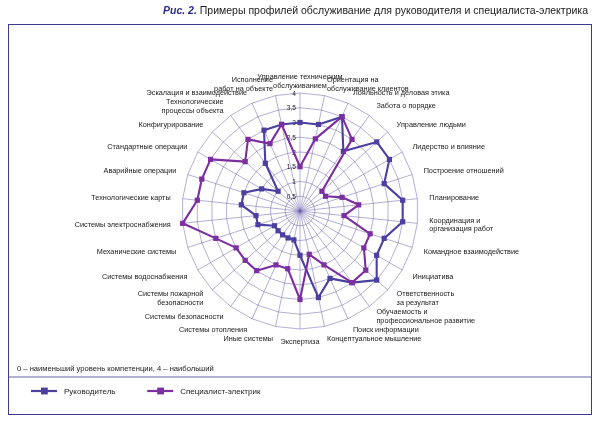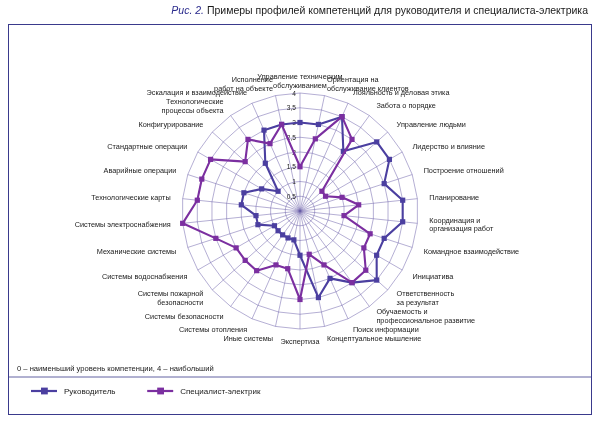--- a/index.html
+++ b/index.html
@@ -1,34 +1,34 @@
 <!DOCTYPE html>
 <html><head>
 <meta charset="utf-8">
 <style>
   html,body{margin:0;padding:0;background:#ffffff;}
   body{width:600px;height:423px;font-family:"Liberation Sans",sans-serif;overflow:hidden;}
   #page{position:relative;width:600px;height:423px;box-sizing:border-box;}
   .frame{position:absolute;left:8px;top:24px;width:584px;height:391px;border:1px solid #3a3a8c;box-sizing:border-box;}
   .caption{position:absolute;left:0;top:4px;width:600px;text-align:right;padding-right:12px;box-sizing:border-box;font-size:10.5px;color:#1a1a1a;}
-  .caption .fignum{color:#2a2a8c;font-weight:normal;font-style:italic;}
+  .caption .fignum{color:#2a2a8c;font-weight:bold;font-style:italic;}
   .chart-area{position:absolute;left:9px;top:19px;width:582px;height:389px;}
   svg{display:block;}
   .lbl{font-family:"Liberation Sans",sans-serif;font-size:7.3px;fill:#1a1a1a;}
   .tick{font-family:"Liberation Sans",sans-serif;font-size:6.6px;fill:#1a1a1a;}
   .legendtext{font-family:"Liberation Sans",sans-serif;font-size:8px;fill:#1a1a1a;}
   .notetext{font-family:"Liberation Sans",sans-serif;font-size:7.6px;fill:#1a1a1a;}
 </style>
 </head>
 <body>
 
 <div id="page">
 
   <div class="caption">
-    <span class="fignum">Рис. 2.</span><span> Примеры профилей компетенций для руководителя и специалиста-электрика</span>
+    <span class="fignum">Рис. 2.</span><span> Примеры профилей обслуживание для руководителя и специалиста-электрика</span>
   </div>
 
   <div class="frame"></div>
 
   <div class="chart-area">
     <svg id="radar" width="582" height="389" viewBox="0 0 582 389">
         <g>
           <polygon points="291.00,177.25 294.07,177.57 297.00,178.53 299.67,180.07 301.96,182.13 303.77,184.63 305.03,187.44 305.67,190.46 305.67,193.54 305.03,196.56 303.77,199.38 301.96,201.87 299.67,203.93 297.00,205.47 294.07,206.43 291.00,206.75 287.93,206.43 285.00,205.47 282.33,203.93 280.04,201.87 278.23,199.38 276.97,196.56 276.33,193.54 276.33,190.46 276.97,187.44 278.23,184.63 280.04,182.13 282.33,180.07 285.00,178.53 287.93,177.57" fill="none" stroke="#6b5fa8" stroke-width="0.5"></polygon>
           <polygon points="291.00,162.50 297.13,163.14 303.00,165.05 308.34,168.13 312.92,172.26 316.55,177.25 319.06,182.88 320.34,188.92 320.34,195.08 319.06,201.12 316.55,206.75 312.92,211.74 308.34,215.87 303.00,218.95 297.13,220.86 291.00,221.50 284.87,220.86 279.00,218.95 273.66,215.87 269.08,211.74 265.45,206.75 262.94,201.12 261.66,195.08 261.66,188.92 262.94,182.88 265.45,177.25 269.08,172.26 273.66,168.13 279.00,165.05 284.87,163.14" fill="none" stroke="#6b5fa8" stroke-width="0.5"></polygon>
           <polygon points="291.00,147.75 300.20,148.72 309.00,151.58 317.01,156.20 323.88,162.39 329.32,169.88 333.08,178.33 335.01,187.37 335.01,196.63 333.08,205.67 329.32,214.13 323.88,221.61 317.01,227.80 309.00,232.42 300.20,235.28 291.00,236.25 281.80,235.28 273.00,232.42 264.99,227.80 258.12,221.61 252.68,214.13 248.92,205.67 246.99,196.63 246.99,187.37 248.92,178.33 252.68,169.88 258.12,162.39 264.99,156.20 273.00,151.58 281.80,148.72" fill="none" stroke="#6b5fa8" stroke-width="0.5"></polygon>

